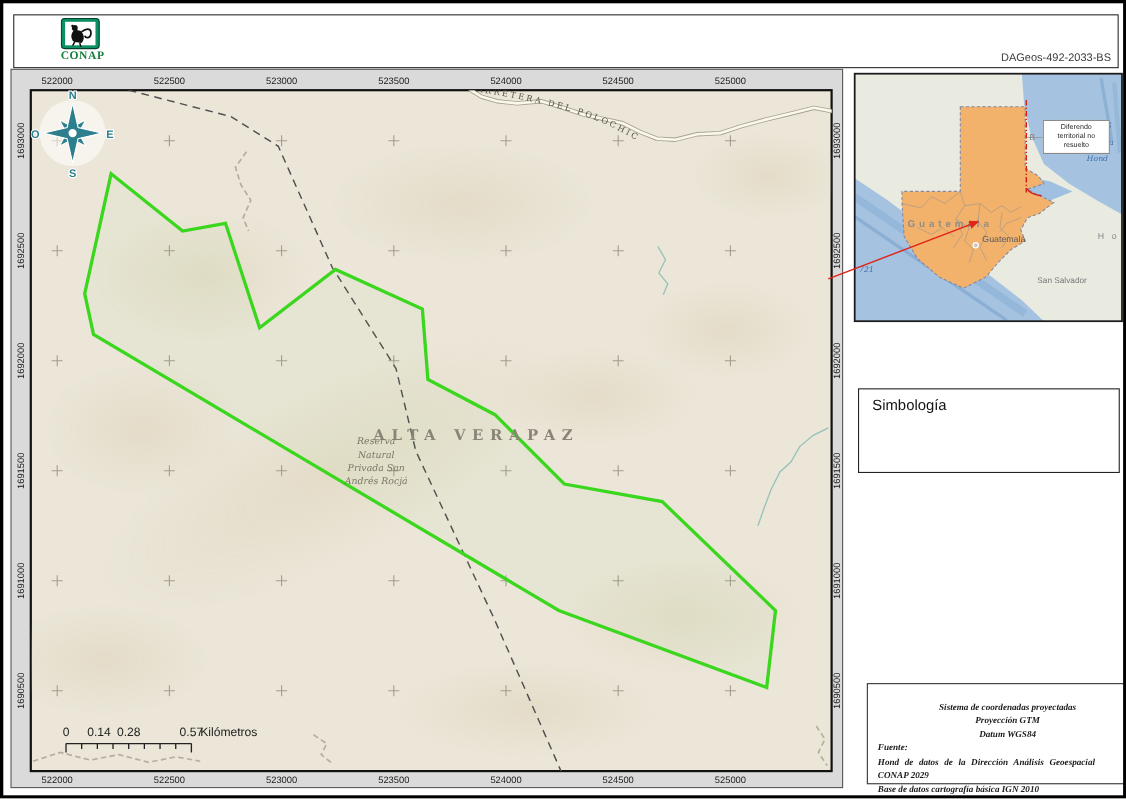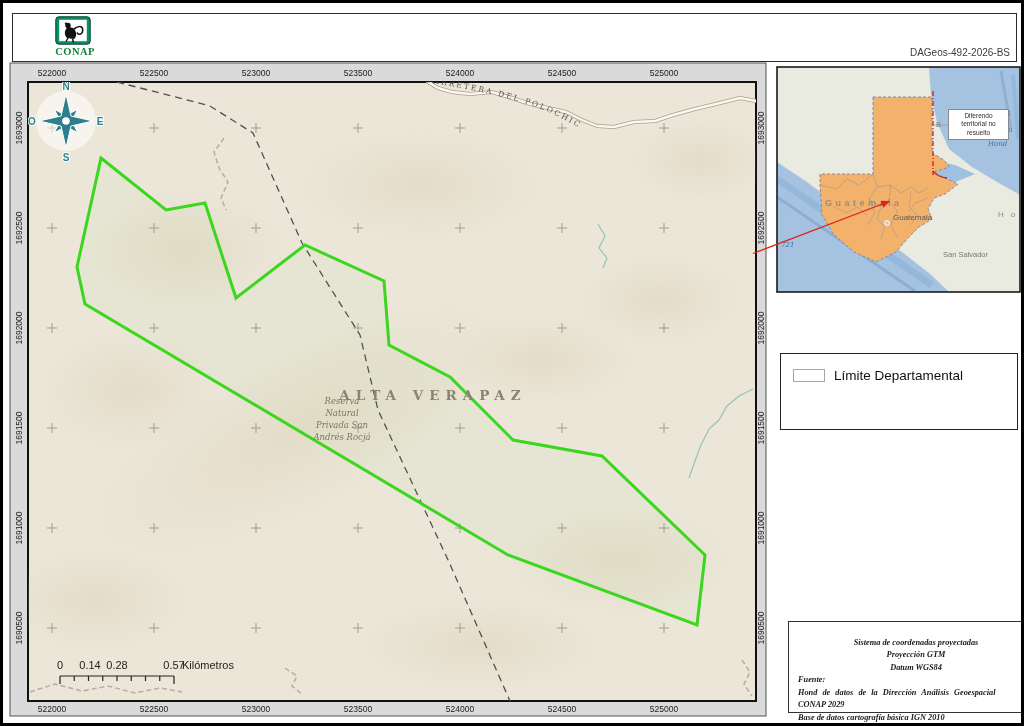--- a/index.html
+++ b/index.html
@@ -226,43 +226,40 @@
     <text class="inset-blue" x="231" y="65">u</text>
     <text class="inset-blue" x="211" y="79">Hond</text>
     <text class="inset-blue" x="4" y="180">721</text>
   </g>
   <rect x="777" y="67" width="243" height="225" fill="none" stroke="#1a1a1a" stroke-width="1.6"></rect>
 
   <line x1="753" y1="253.5" x2="889" y2="201.5" stroke="#e02418" stroke-width="1.3" marker-end="url(#arrw)"></line>
 </svg>
 
 <div class="title-box">
-  <div class="map-code">DAGeos-492-2026-BS</div>
+  <div class="map-code">DAGeos-492-2033-BS</div>
 </div>
 <div class="logo">
   <svg width="36" height="31" viewBox="0 0 36 31">
     <rect x="0.8" y="0.8" width="34.4" height="27.4" rx="3" fill="#0b8f63" stroke="#04402c" stroke-width="1"></rect>
     <rect x="4.2" y="3.8" width="27.6" height="21.4" fill="#fff"></rect>
     <g fill="#111" stroke="#111">
       <circle cx="13" cy="9.5" r="2.7" stroke="none"></circle>
       <circle cx="10.8" cy="7.6" r="1" stroke="none"></circle>
       <path d="M13,11 C9,14 9,19 12,22 L19,23 C22,20.5 22,15 18,12 Z" stroke="none"></path>
       <path d="M15,12 L10.5,7" fill="none" stroke-width="1.4"></path>
       <path d="M19,13 C25,8.5 28.5,10.5 27.5,15.5 C27,18.8 23,19.2 22,16.5" fill="none" stroke-width="1.6"></path>
       <path d="M13,22 l-2,3.5 M17.5,23 l1,3.5" fill="none" stroke-width="1.4"></path>
     </g>
   </svg>
   <div class="logo-text">CONAP</div>
 </div>
 
 <div class="legend-box">
-  <div class="legend-row">
-    <span class="legend-swatch" style="border-width: 1.6px; border-color: rgb(166, 166, 166);"></span>
-    <span class="legend-label">Límite Departamental</span>
-  </div>
+  <div class="legend-title">Simbología</div>
 </div>
 
 <div class="inset-note">
   <div>Diferendo</div>
   <div>territorial no</div>
   <div>resuelto</div>
 </div>
 
 <div class="credits">
   <div class="c">Sistema de coordenadas proyectadas</div>

